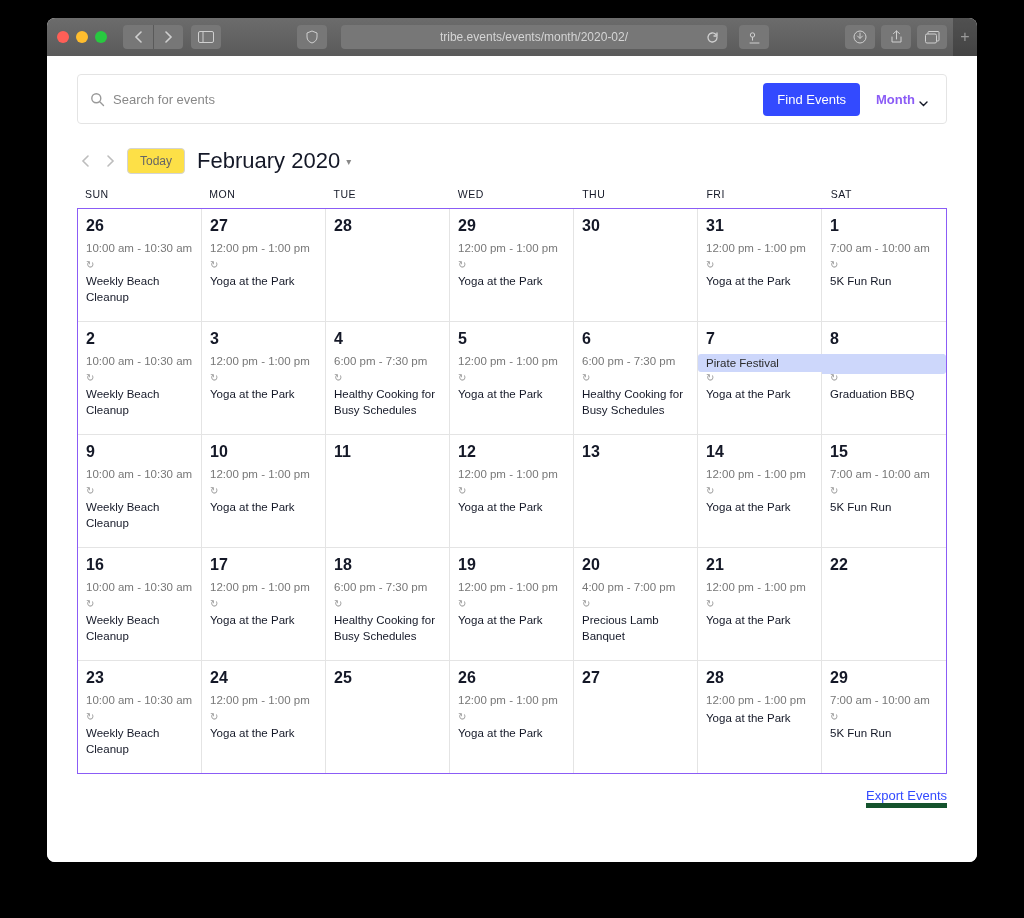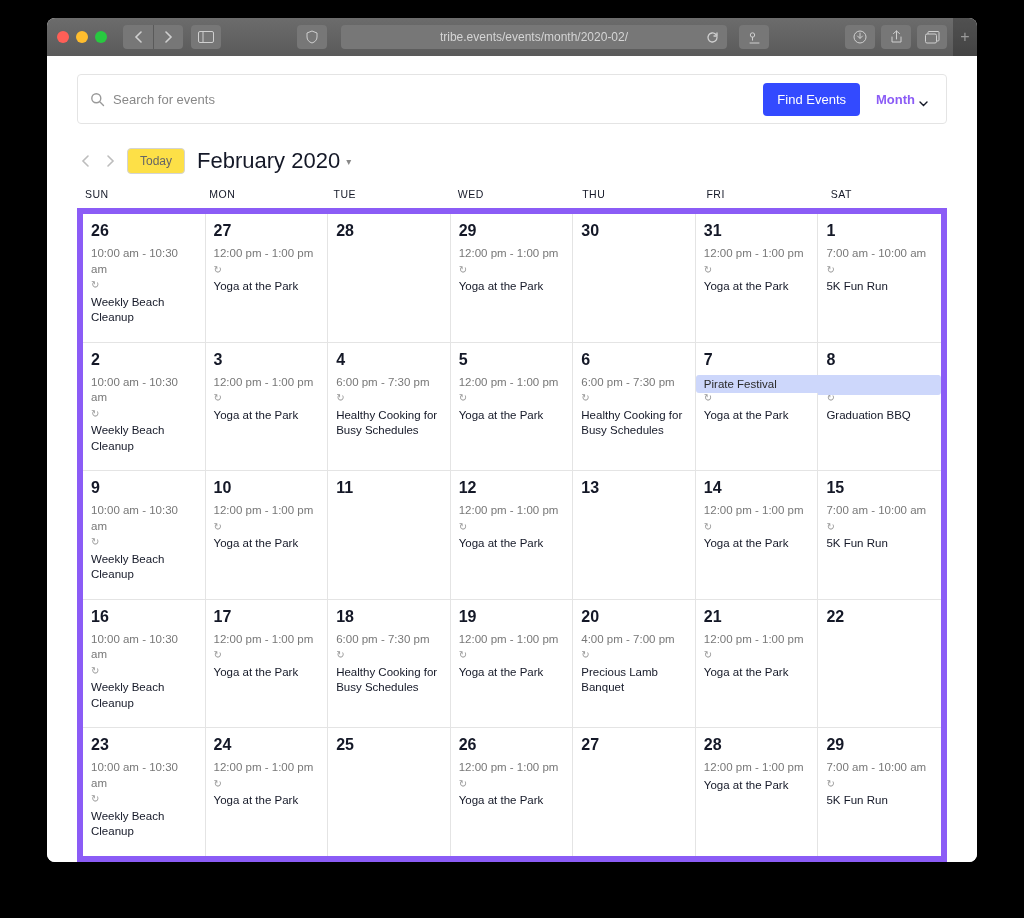--- a/index.html
+++ b/index.html
@@ -160,21 +160,21 @@
   .dow-row span{
     font-size:10.5px;
     letter-spacing:.5px;
     color:#141827;
     font-weight:500;
     padding: 0 8px 8px 8px;
   }
   .grid{
     display:grid;
     grid-template-columns: repeat(7, 1fr);
-    border:6px solid #8b5cf6;
+    border:1px solid #8b5cf6;
   }
   .cell{
     border-right:1px solid #e4e4e4;
     border-bottom:1px solid #e4e4e4;
     min-height:110px;
     padding:8px 8px 10px 8px;
     position:relative;
     overflow:visible;
   }
   .cell:nth-child(7n){border-right:none;}

